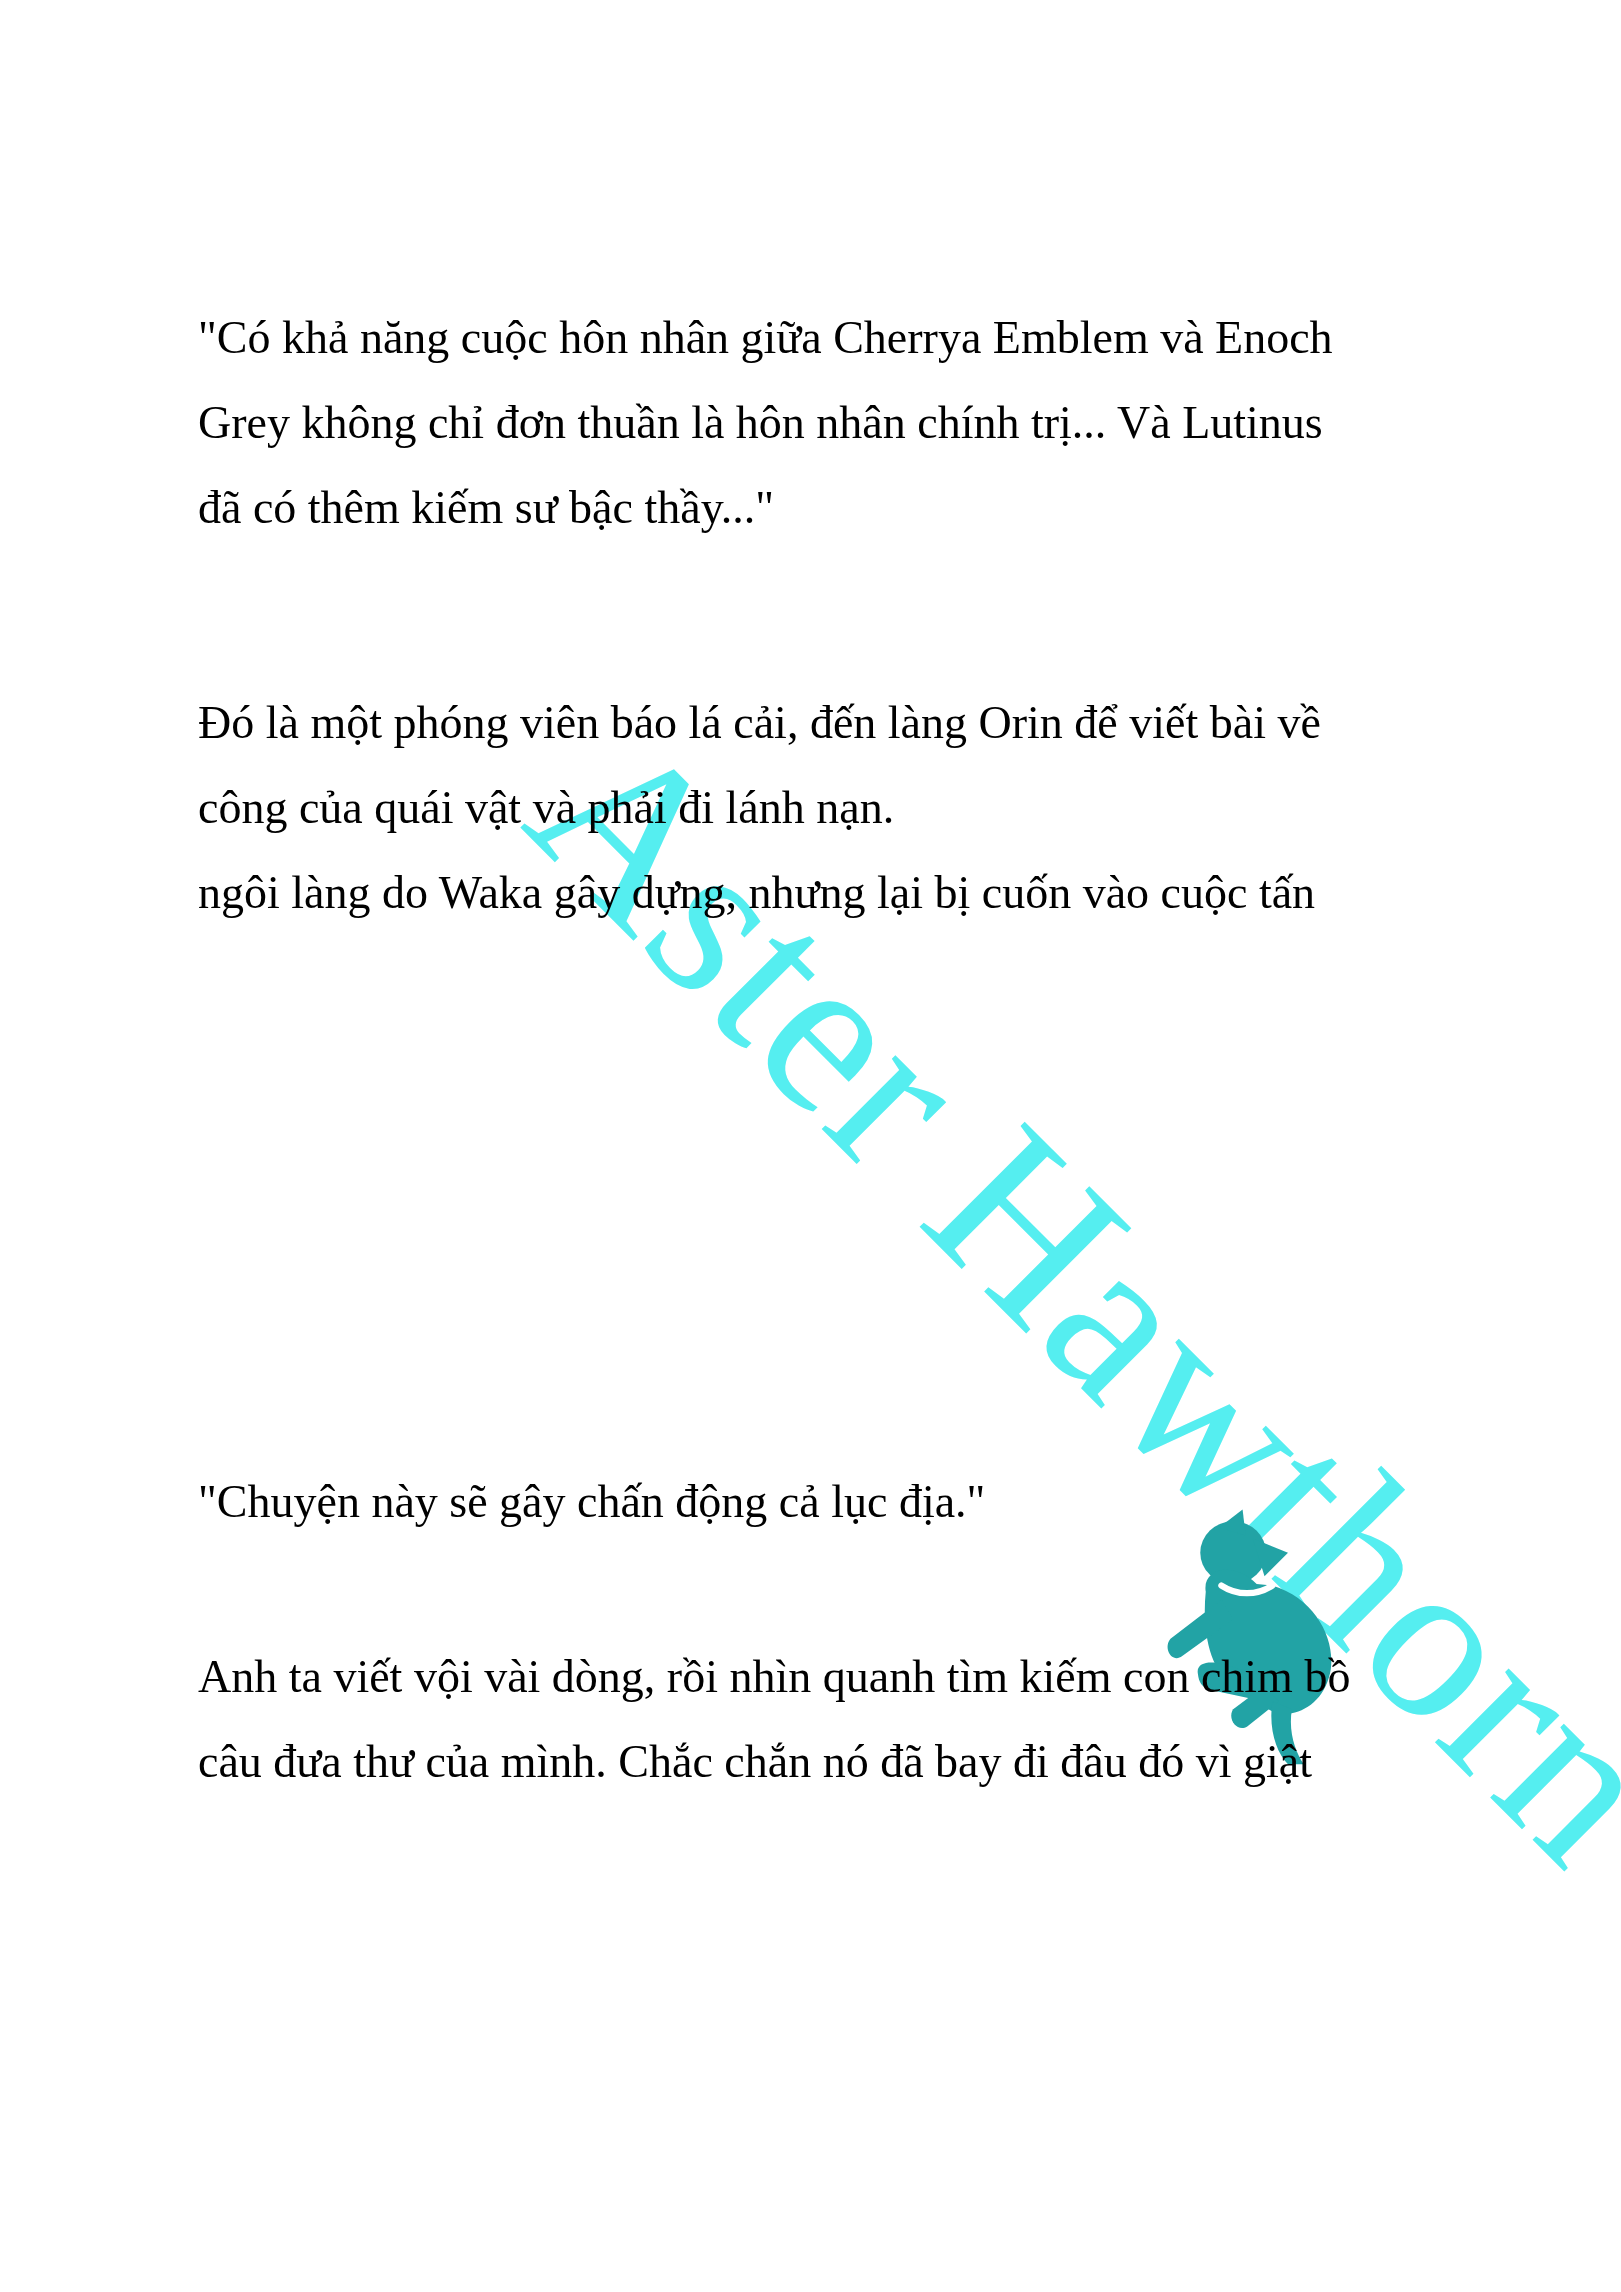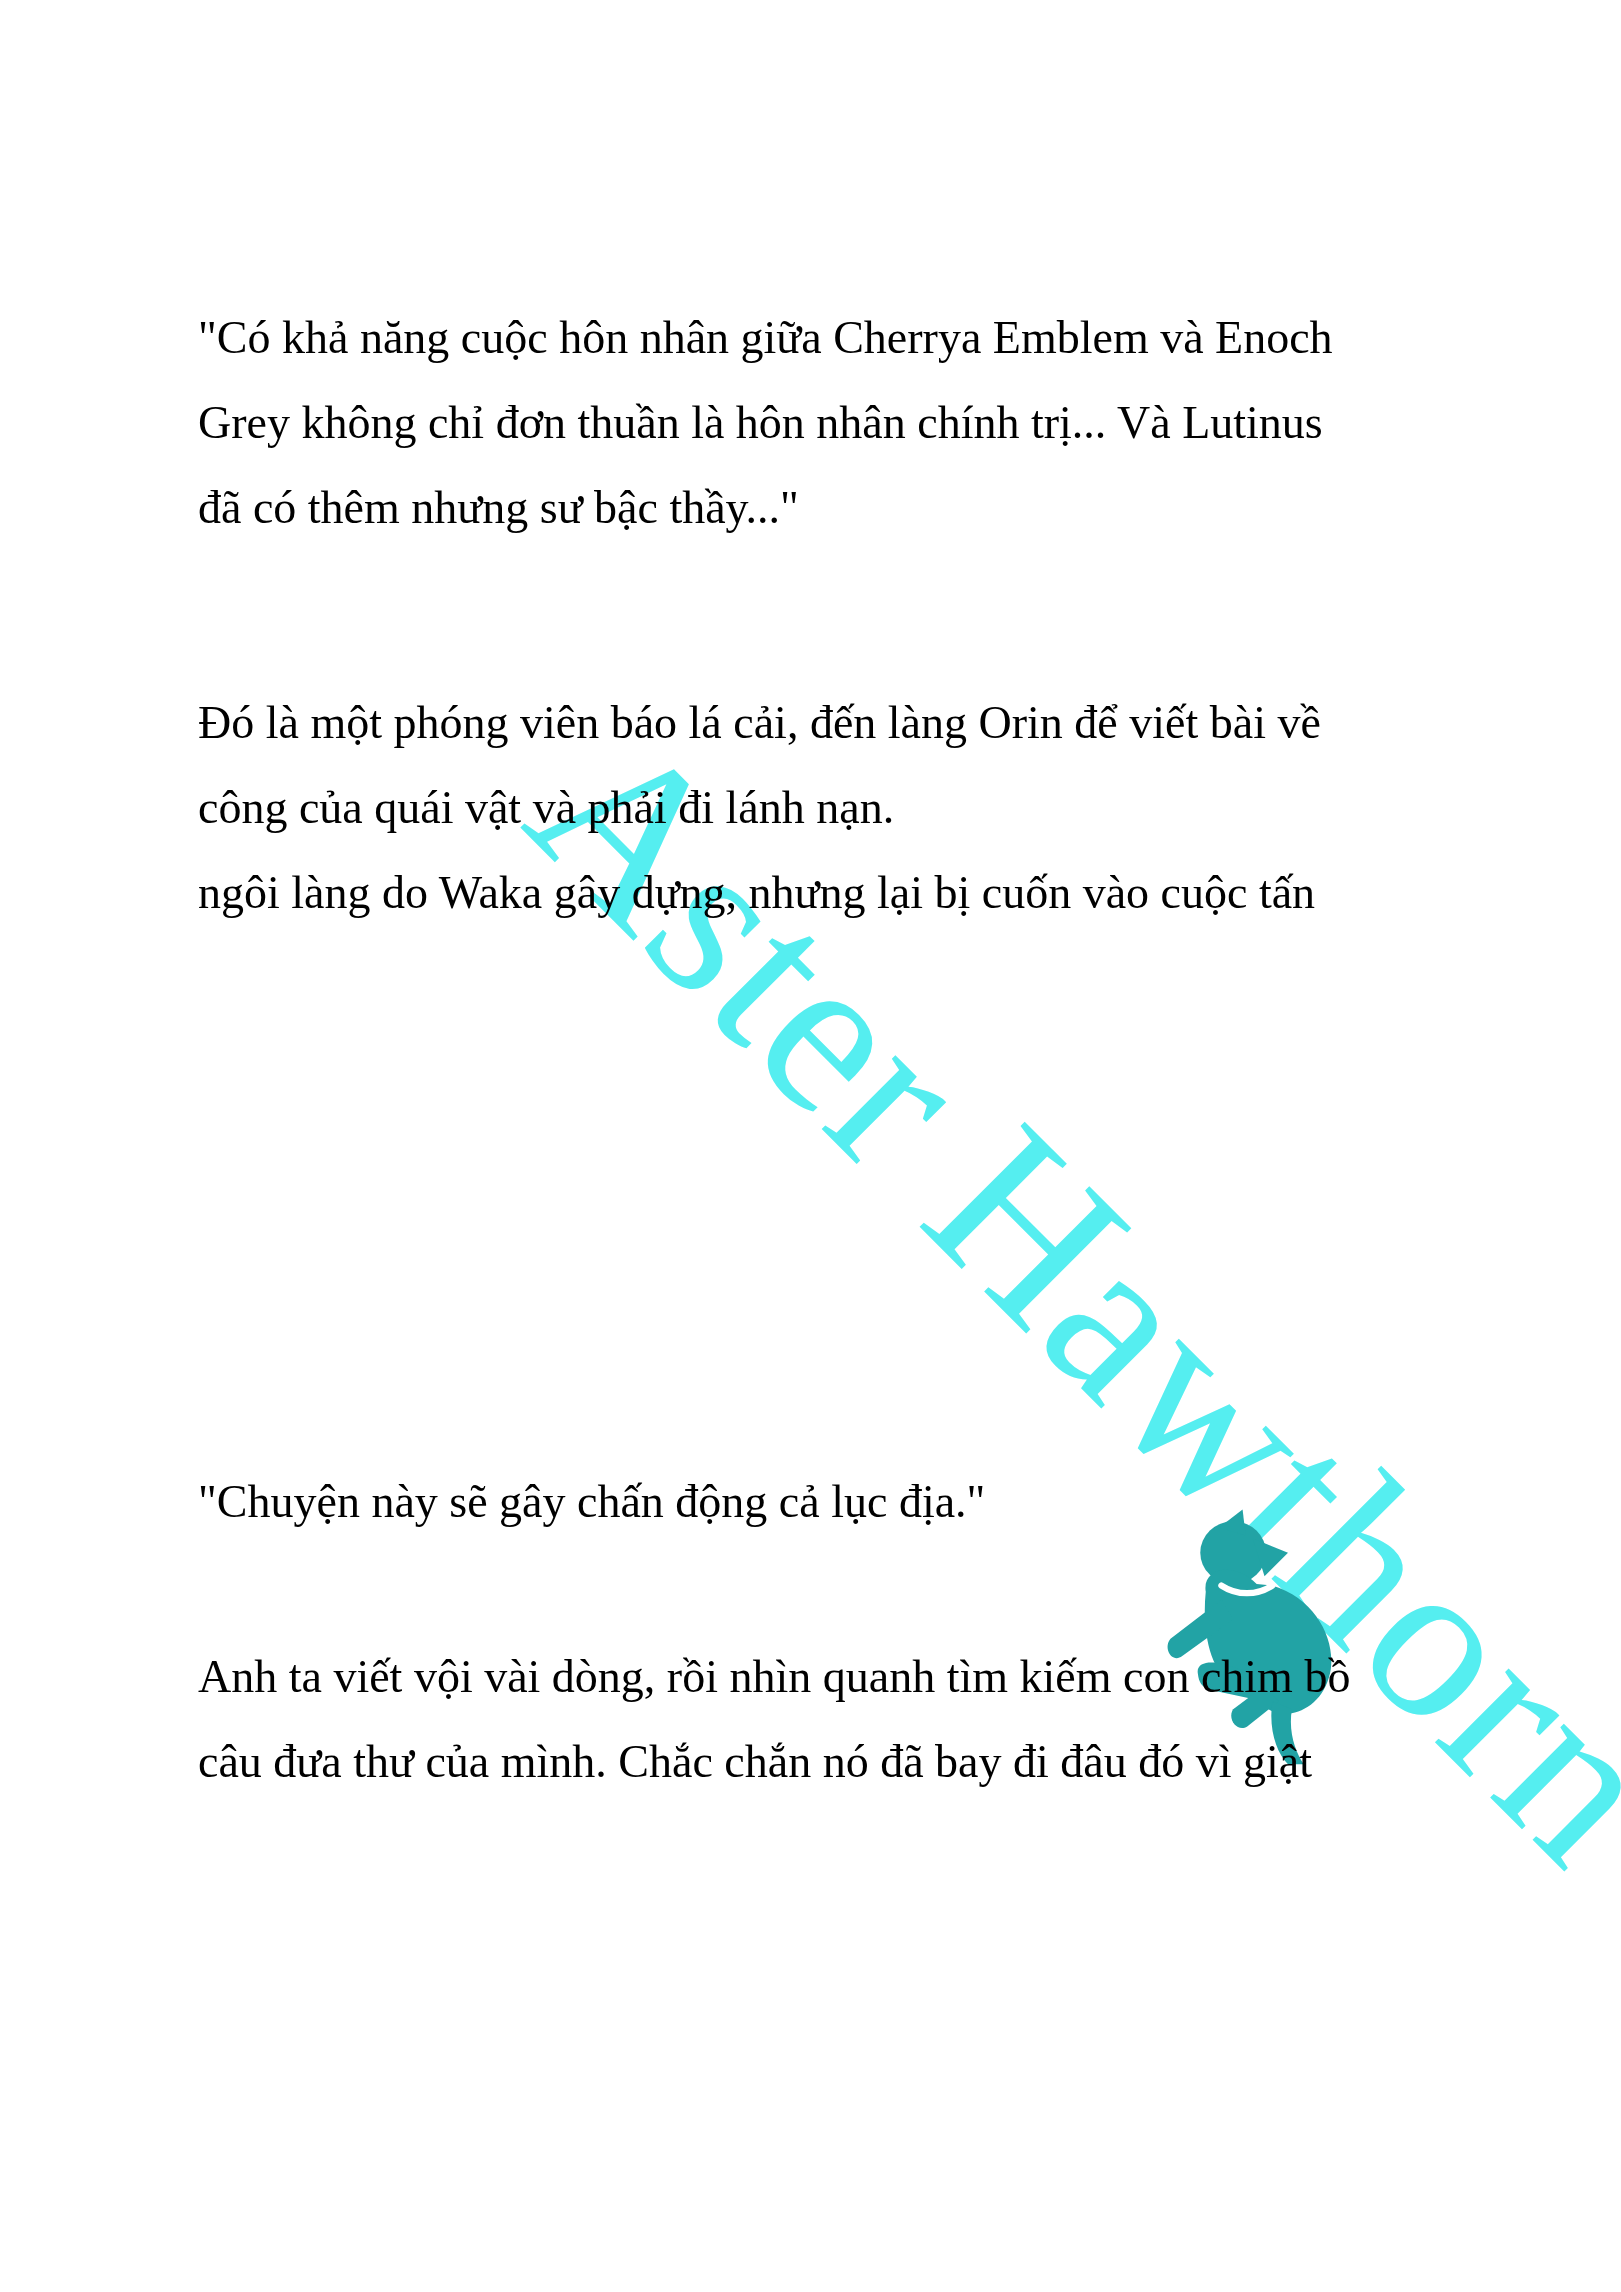--- a/index.html
+++ b/index.html
@@ -46,21 +46,21 @@
 
       <path d="M160,320 L185,330 C180,360 190,385 200,400 L180,400 C165,385 155,355 160,320 Z"></path>
     </g>
 
     <path d="M95,172 C115,185 140,185 160,172" stroke="#ffffff" stroke-width="8" fill="none" stroke-linecap="round"></path>
   </svg>
 
   <div class="para" style="top:295px">
     <span class="line">"Có khả năng cuộc hôn nhân giữa Cherrya Emblem và Enoch</span>
     <span class="line">Grey không chỉ đơn thuần là hôn nhân chính trị... Và Lutinus</span>
-    <span class="line">đã có thêm nhưng sư bậc thầy..."</span>
+    <span class="line">đã có thêm kiếm sư bậc thầy..."</span>
   </div>
 
   <div class="para" style="top:680px">
     <span class="line">Đó là một phóng viên báo lá cải, đến làng Orin để viết bài về</span>
     <span class="line">công của quái vật và phải đi lánh nạn.</span>
     <span class="line">ngôi làng do Waka gây dựng, nhưng lại bị cuốn vào cuộc tấn</span>
   </div>
 
 
   <div class="para" style="top:1459px">

